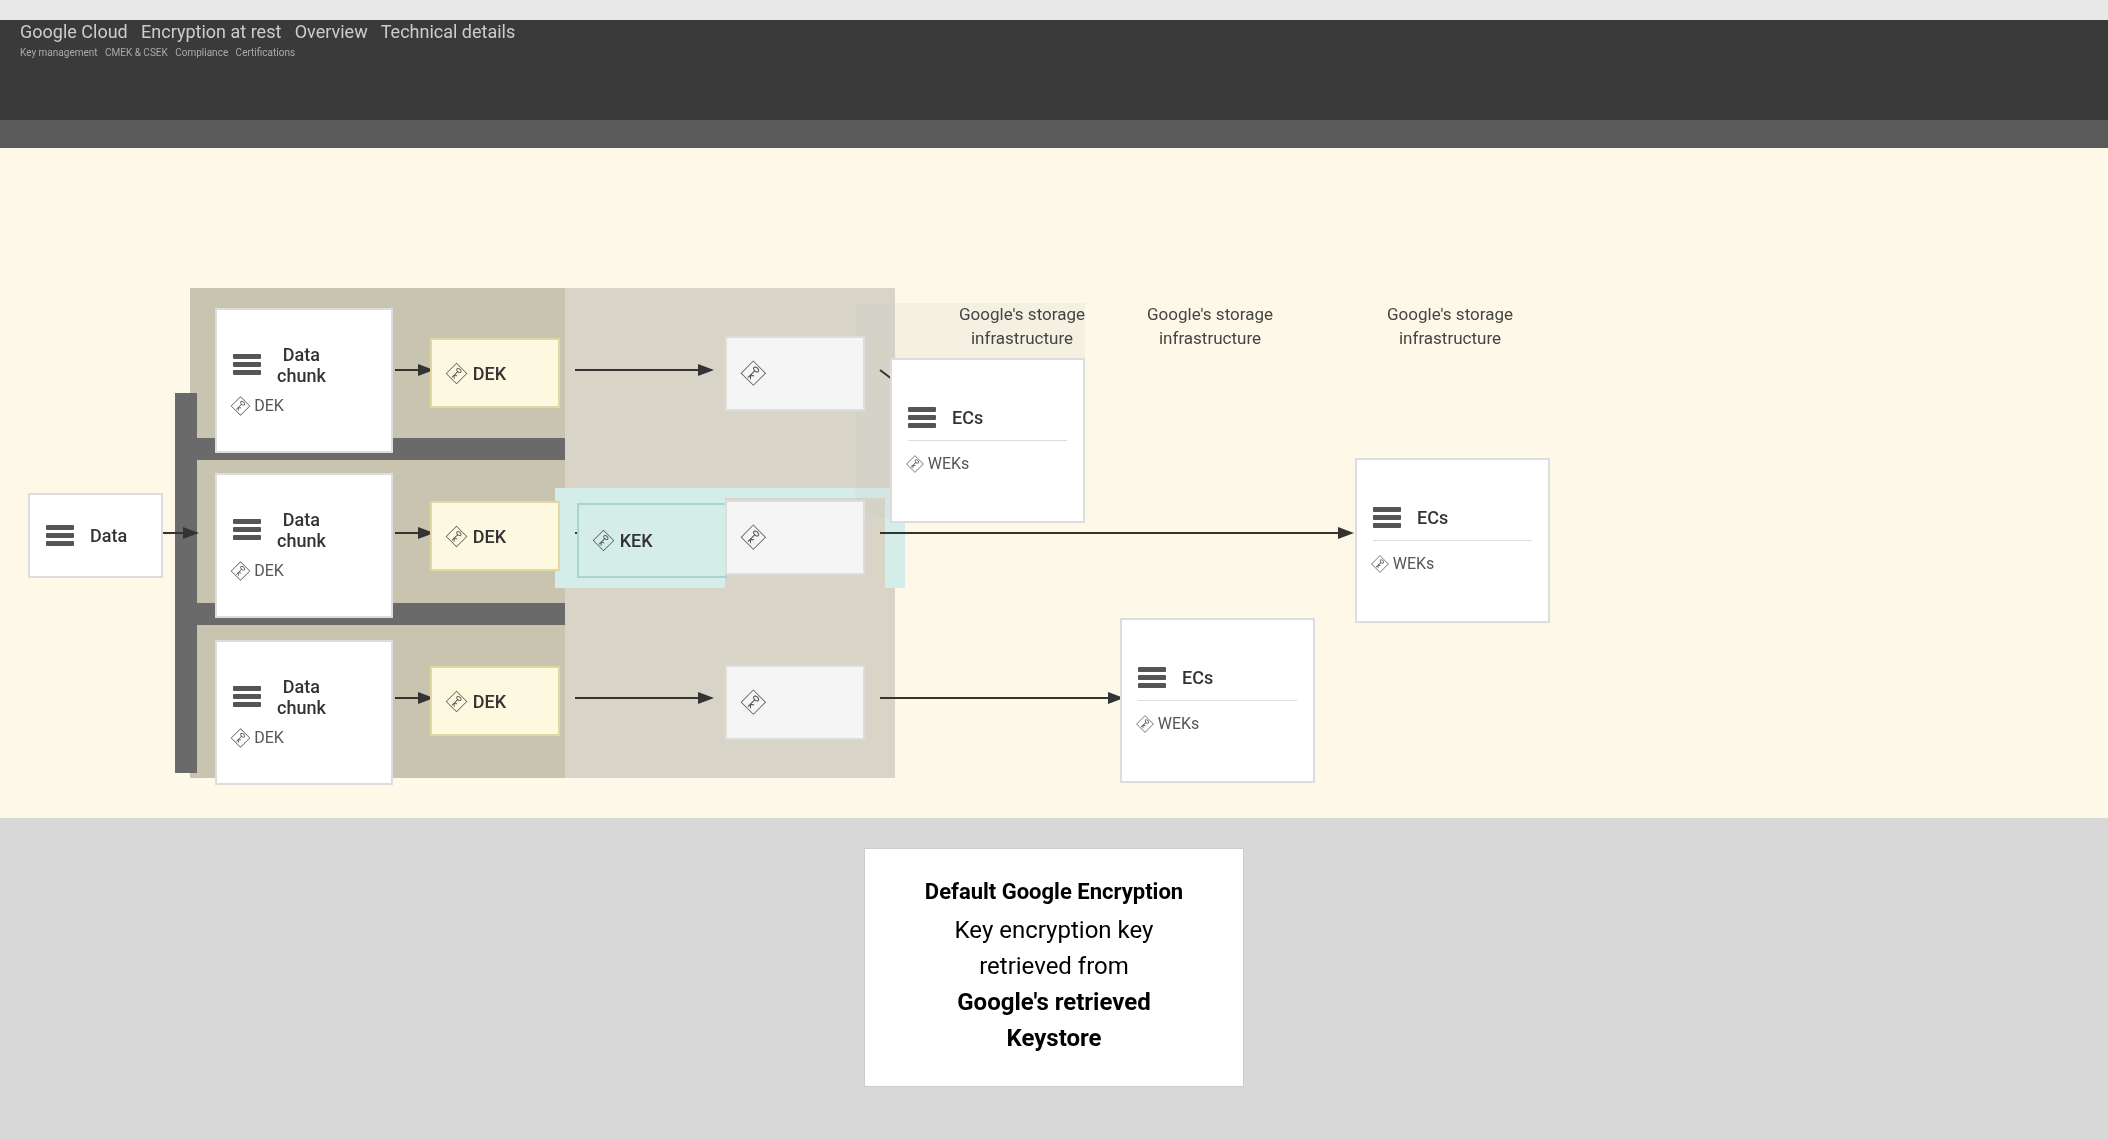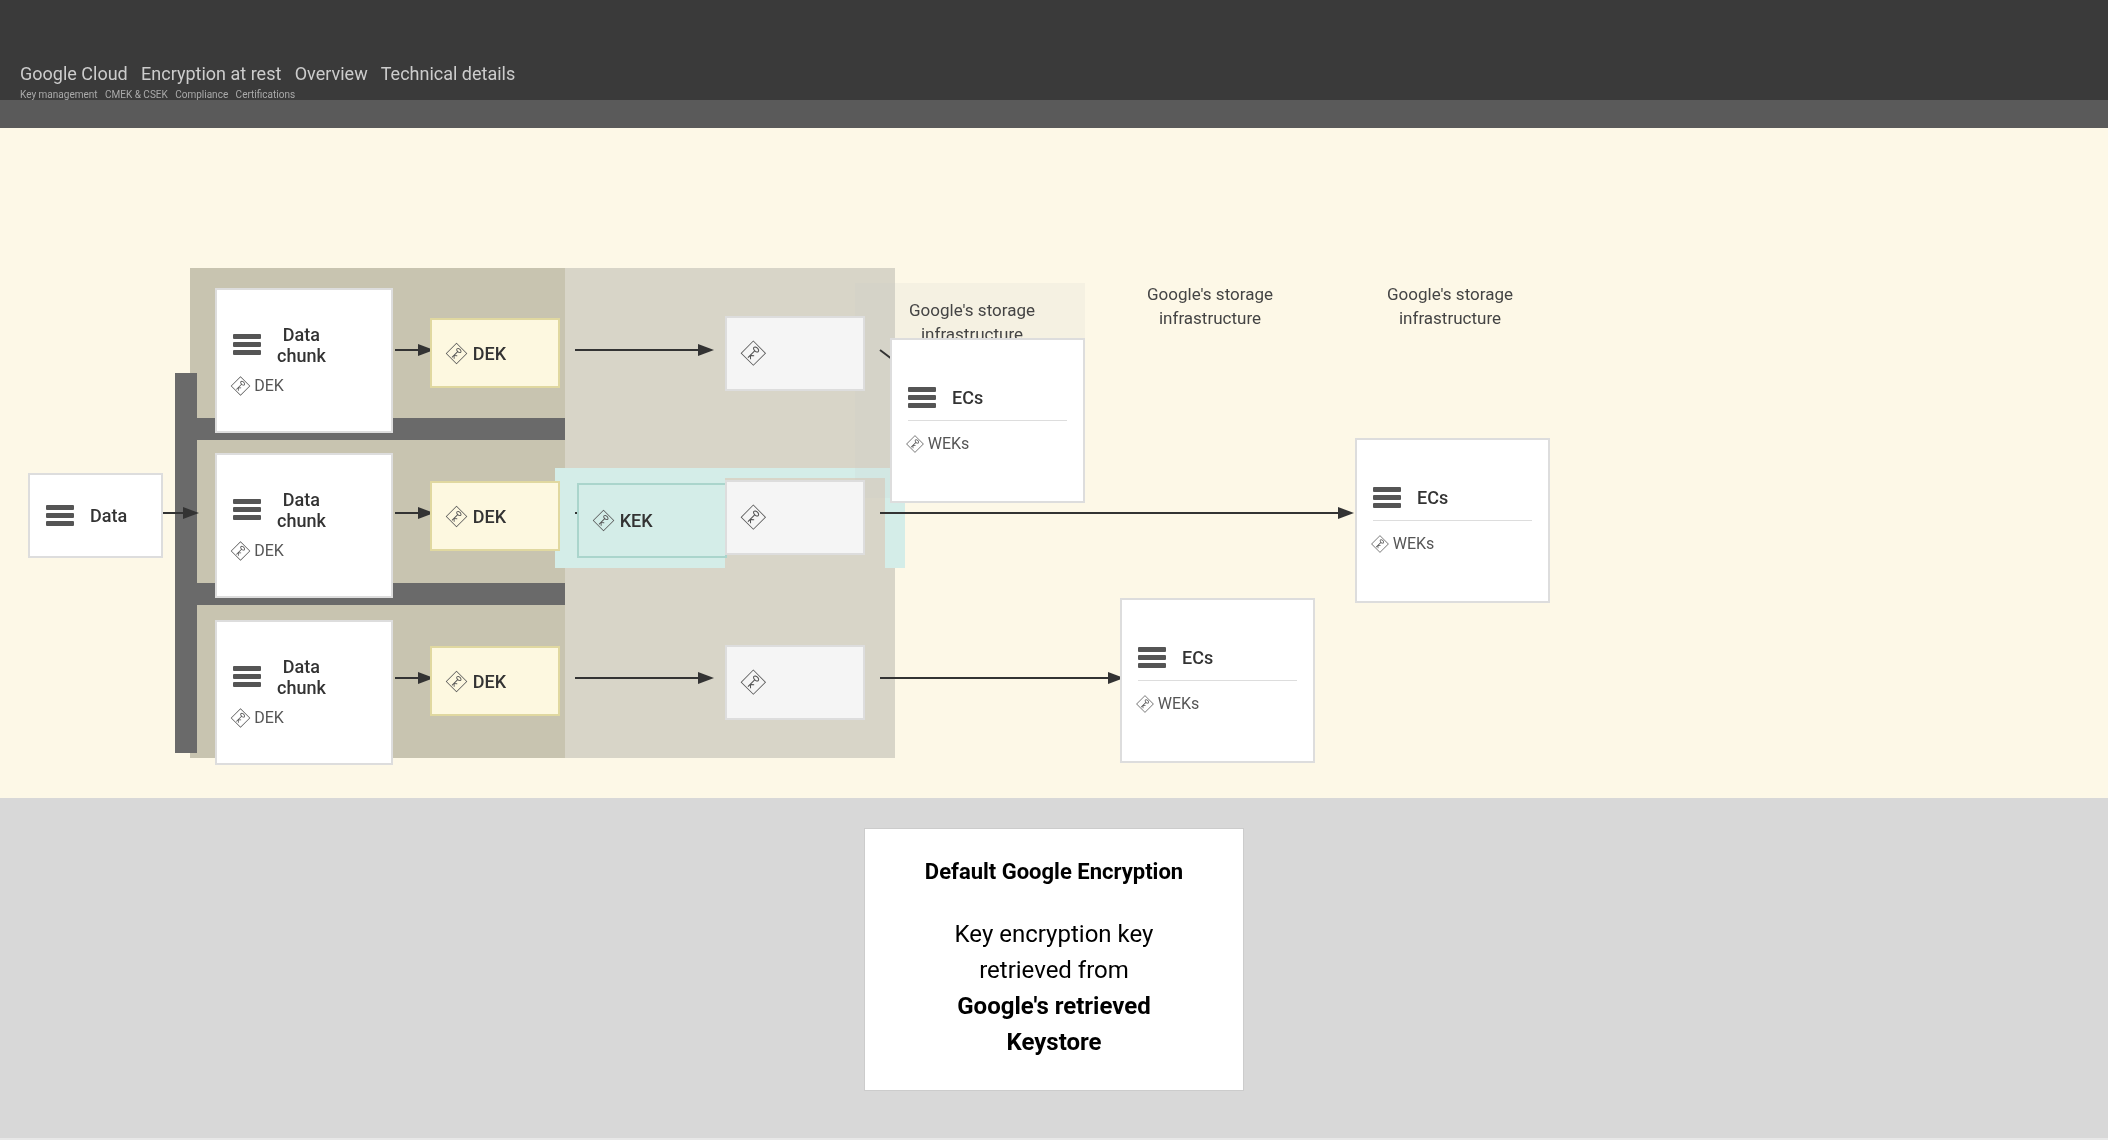--- a/index.html
+++ b/index.html
@@ -9,23 +9,24 @@
       overflow: hidden;
       font-family: 'Roboto', Arial, sans-serif;
       background: #e8e8e8;
     }
 
     
     .toolbar {
       height: 100px;
       background: #3a3a3a;
       display: flex;
-      align-items: flex-end;
+      align-items: flex-start;
       padding: 0 20px;
       gap: 40px;
+      margin-top: 20px;
     }
     .toolbar-section {
       display: flex;
       flex-direction: column;
       gap: 4px;
     }
     .toolbar-text {
       color: #ccc;
       font-size: 18px;
       line-height: 1.3;
@@ -62,21 +63,21 @@
     .legend-box {
       background: white;
       border: 1px solid #ccc;
       padding: 30px 50px;
       width: 380px;
       text-align: center;
     }
     .legend-title {
       font-size: 22px;
       font-weight: bold;
-      margin-bottom: 32px;
+      margin-bottom: 8px;
     }
     .legend-text {
       font-size: 24px;
       line-height: 1.5;
     }
     .legend-text strong {
       font-weight: bold;
     }
 
     
@@ -310,21 +311,21 @@
       <span style="font-size:26px; transform:rotate(45deg); display:inline-block; color:#555;">⚿</span>
     </div>
   </div>
 
   <div class="box" style="left:725px; top:517px; width:140px; height:75px; background:#f5f5f5;">
     <div class="box-row">
       <span style="font-size:26px; transform:rotate(45deg); display:inline-block; color:#555;">⚿</span>
     </div>
   </div>
 
-  <div class="infra-label" style="left:862px; top:155px; width:220px;margin-top:16px;">
+  <div class="infra-label" style="left:912px; top:155px; width:220px;">
     <span>Google's storage infrastructure</span>
   </div>
 
   <div class="box" style="left:890px; top:210px; width:195px; height:165px;">
     <div class="box-row">
       <div class="db-icon">
         <div class="db-line"></div>
         <div class="db-line"></div>
         <div class="db-line"></div>
       </div>

